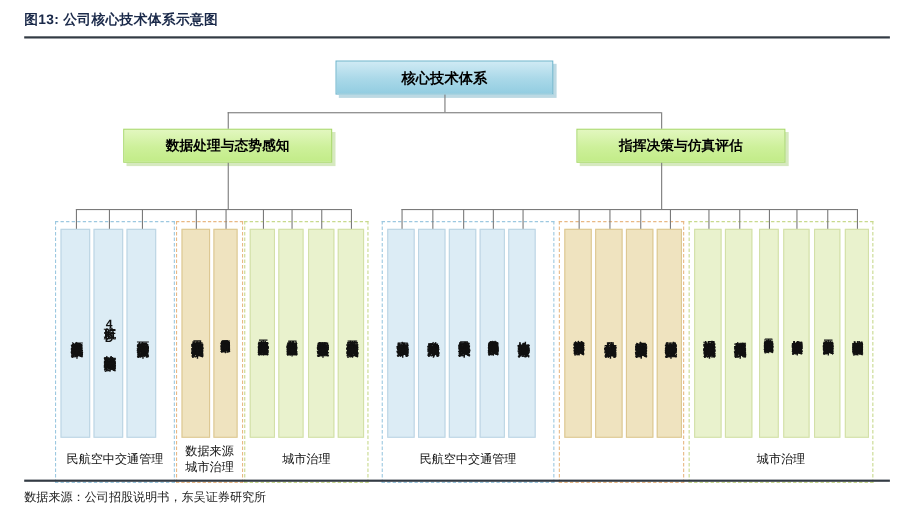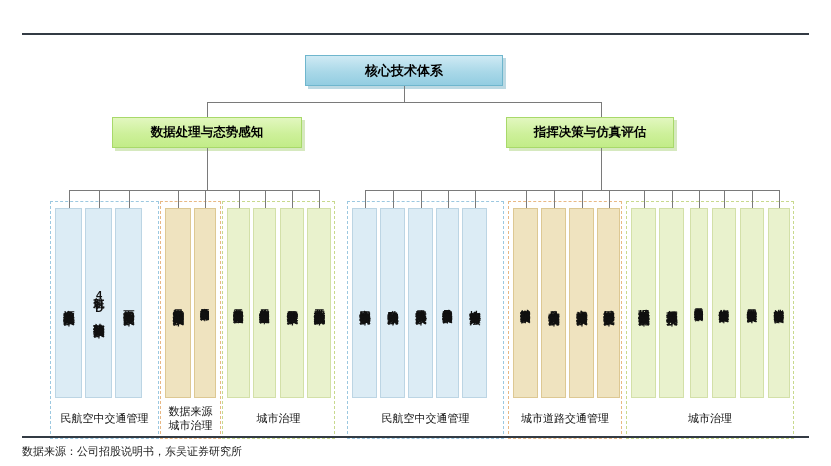--- a/index.html
+++ b/index.html
@@ -78,21 +78,21 @@
   }
   .node-mid {
     top: 79px;
     height: 31px;
     font-size: 12.5px;
     background: linear-gradient(180deg,#e2f7bf 0%,#cdf09a 55%,#c2ec88 100%);
     border: 1px solid #a8d96a;
     box-shadow: 3px 3px 0 #d6e9bf;
   }
   .node-mid.left  { left: 112px; width: 190px; }
-  .node-mid.right { left: 506px; width: 168px; font-family: Liberation Mono, monospace; }
+  .node-mid.right { left: 524px; width: 190px; font-family: Liberation Mono, monospace; }
 
   
   .group-frame {
     position: absolute;
     top: 163px;
     height: 238px;
     border: 1.4px dashed #9cc8e0;
     background: transparent;
   }
   .group-frame.tan   { border-color: #e8b884; }
@@ -137,20 +137,21 @@
     color: #111;
     text-align: center;
     line-height: 1.25;
   }
 </style>
 </head>
 <body>
 
 <div id="page">
 
+  <div class="fig-title">图13:  公司核心技术体系示意图</div>
   <div class="rule-top"></div>
 
   <div id="canvas">
 
   <div class="node node-mid left">数据处理与态势感知</div>
       <div class="node node-root">核心技术体系</div>
       <div class="node node-mid right">指挥决策与仿真评估</div>
       <div class="ln lnv" style="left: 404px; top: 48px; width: 1px; height: 16px;"></div>
       <div class="ln lnh" style="left: 207px; top: 64px; width: 394px; height: 1px;"></div>
       <div class="ln lnv" style="left: 207px; top: 64px; width: 1px; height: 15px;"></div>
@@ -212,19 +213,18 @@
       <div class="ln lnv" style="left: 699px; top: 152px; width: 1px; height: 18px;"></div>
       <div class="ln lnv" style="left: 724px; top: 152px; width: 1px; height: 18px;"></div>
       <div class="ln lnv" style="left: 752px; top: 152px; width: 1px; height: 18px;"></div>
       <div class="ln lnv" style="left: 779px; top: 152px; width: 1px; height: 18px;"></div>
       <div class="cat" style="left: 50px; width: 109px;">民航空中交通管理</div>
       <div class="cat" style="left: 160px; width: 61px;">
         <div><span>数据来源</span><br><span>城市治理</span></div>
       </div>
       <div class="cat" style="left: 222px; width: 113px;">城市治理</div>
       <div class="cat" style="left: 347px; width: 157px;">民航空中交通管理</div>
-      <div class="cat" style="left: 508px; width: 114px;">城市道路交通管理</div>
       <div class="cat" style="left: 626px; width: 168px;">城市治理</div>
     </div>
 
   <div class="rule-bottom"></div>
   <div class="source">数据来源：公司招股说明书，东吴证券研究所</div>
 </div>
 
 </body></html>

